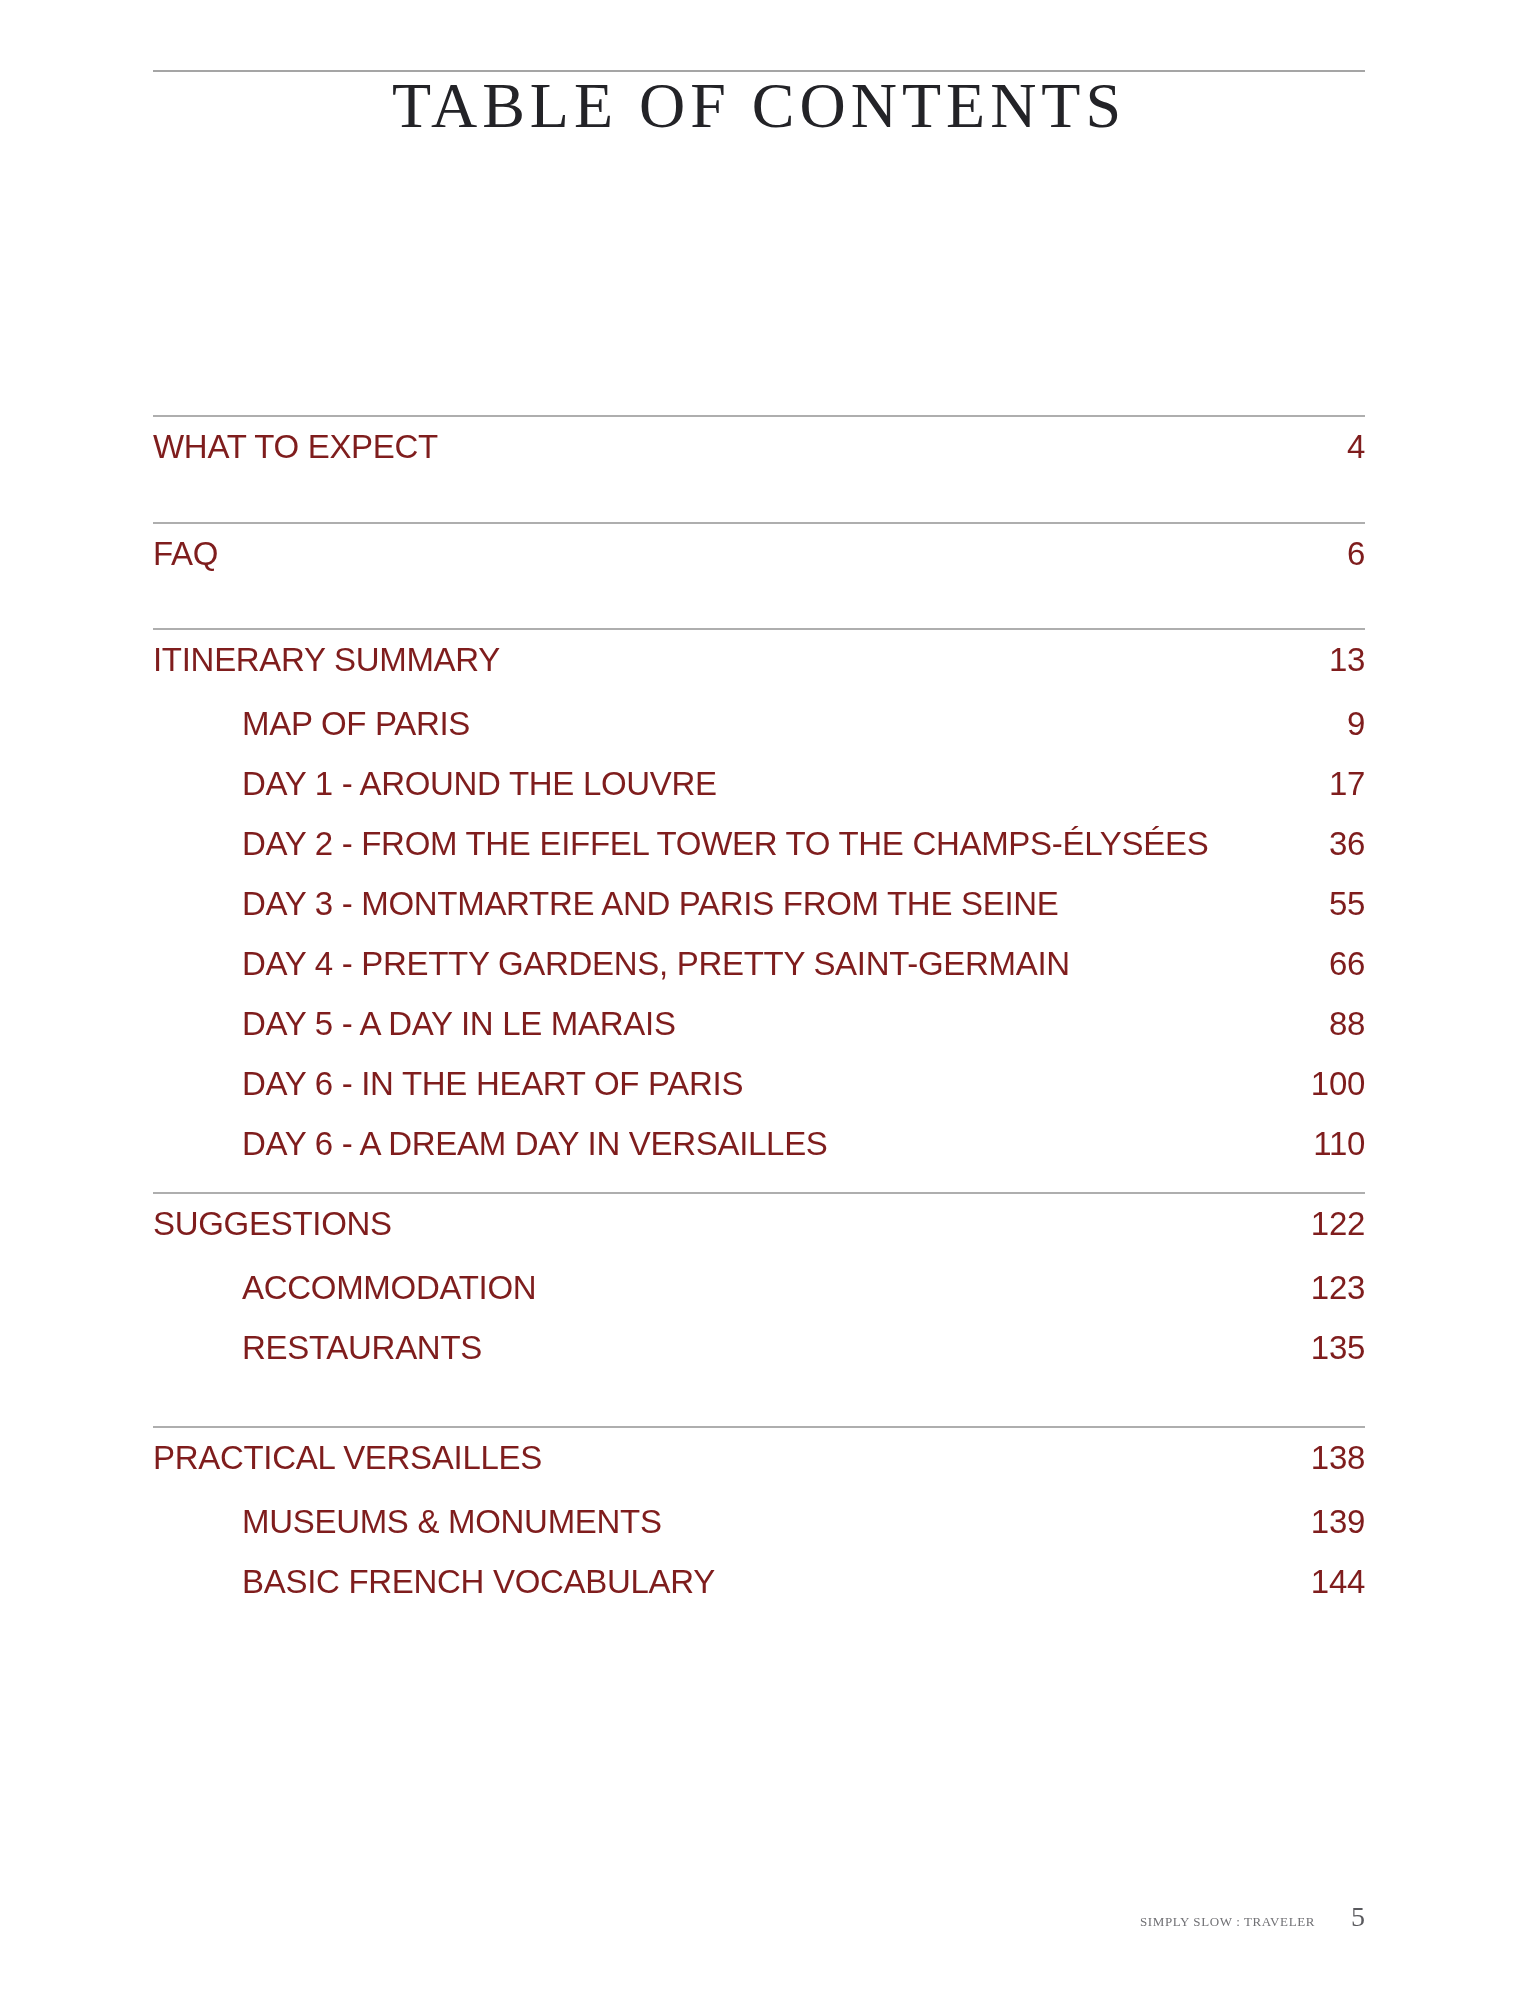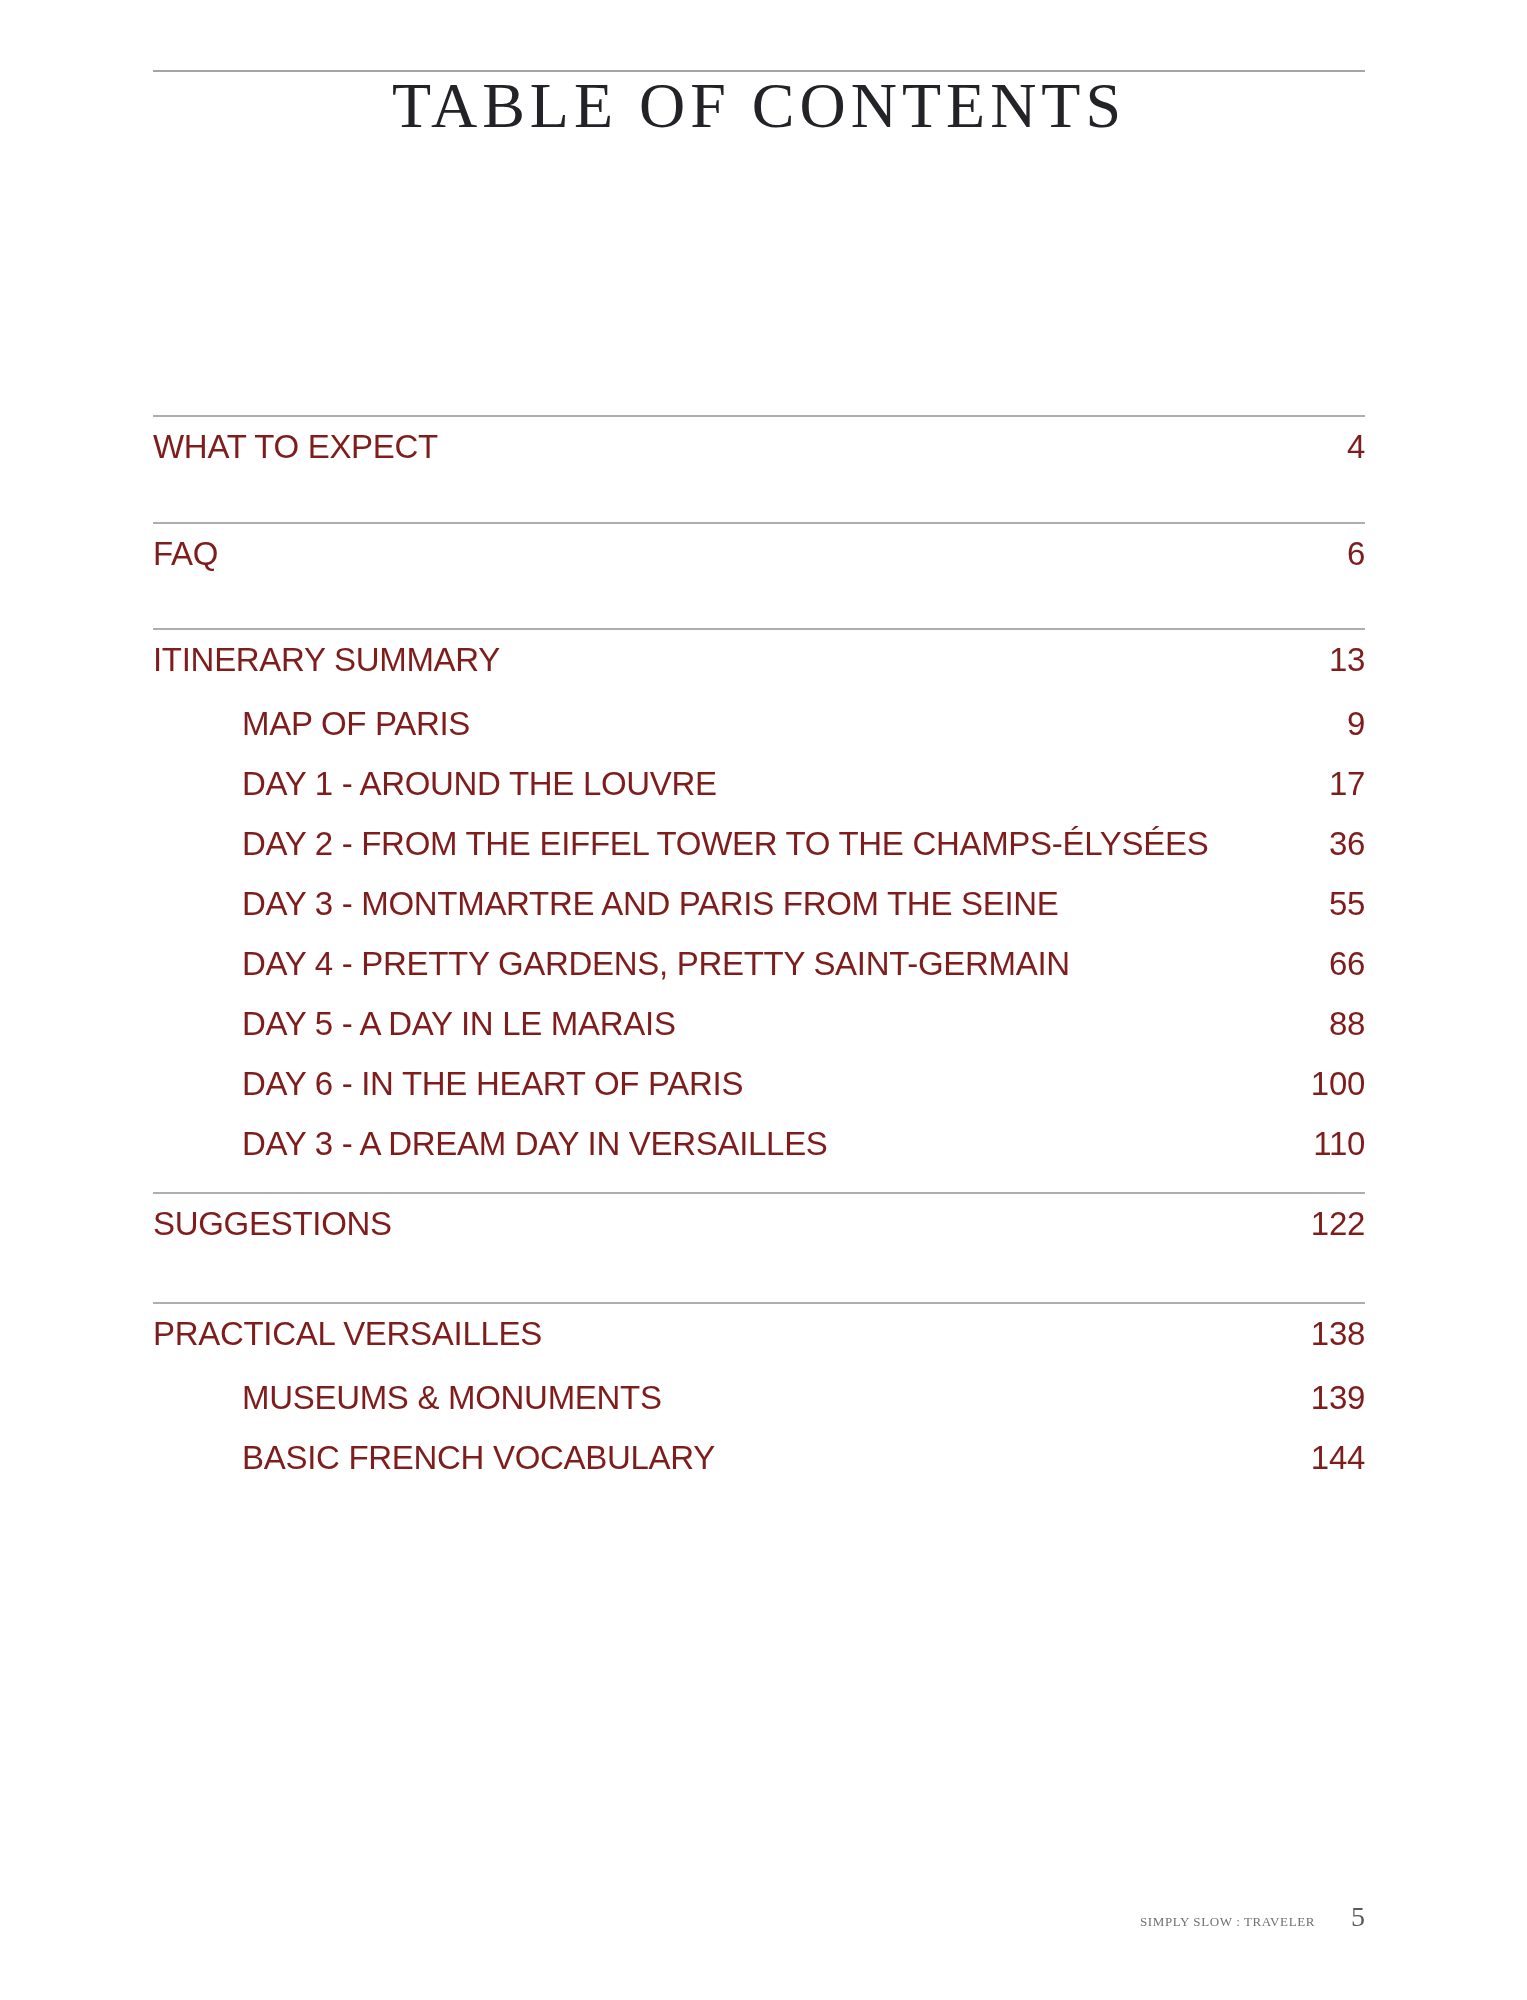--- a/index.html
+++ b/index.html
@@ -145,30 +145,40 @@
         </div>
         <div class="row">
           <span class="label">DAY 5 - A DAY IN LE MARAIS</span>
           <span class="pagenum">88</span>
         </div>
         <div class="row">
           <span class="label">DAY 6 - IN THE HEART OF PARIS</span>
           <span class="pagenum">100</span>
         </div>
         <div class="row">
-          <span class="label">DAY 3 - A DREAM DAY IN VERSAILLES</span>
+          <span class="label">DAY 6 - A DREAM DAY IN VERSAILLES</span>
           <span class="pagenum">110</span>
         </div>
       </div>
     </div>
 
     <div class="toc-section s4">
       <div class="row">
         <span class="label">SUGGESTIONS</span>
         <span class="pagenum">122</span>
+      </div>
+      <div class="children">
+        <div class="row">
+          <span class="label">ACCOMMODATION</span>
+          <span class="pagenum">123</span>
+        </div>
+        <div class="row">
+          <span class="label">RESTAURANTS</span>
+          <span class="pagenum">135</span>
+        </div>
       </div>
     </div>
 
     <div class="toc-section s5">
       <div class="row">
         <span class="label">PRACTICAL VERSAILLES</span>
         <span class="pagenum">138</span>
       </div>
       <div class="children">
         <div class="row">

